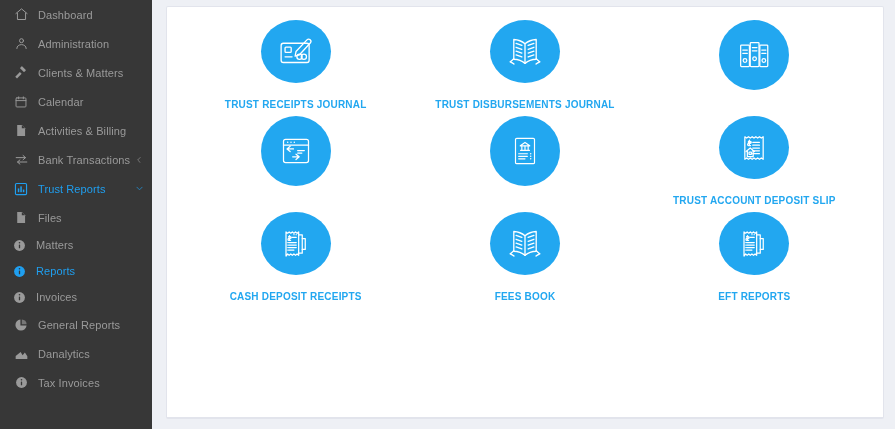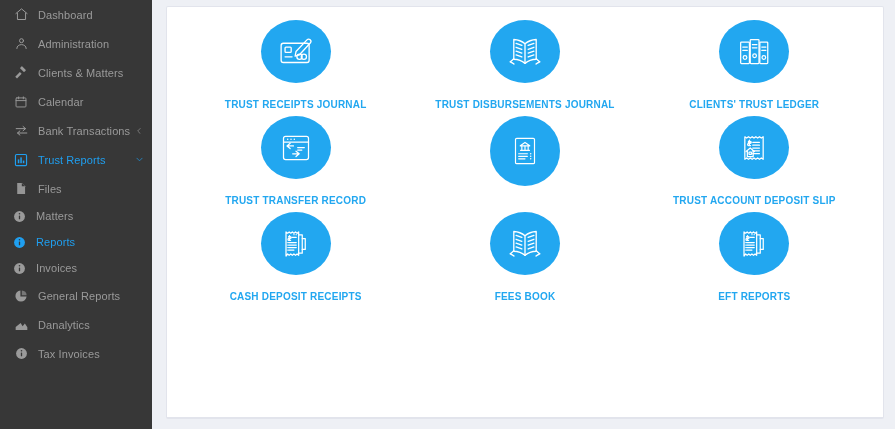--- a/index.html
+++ b/index.html
@@ -167,20 +167,29 @@
         <span class="ico">
           <svg width="14" height="14" viewBox="0 0 24 24" fill="none" stroke="#9a9a9a" stroke-width="1.6" stroke-linecap="round" stroke-linejoin="round">
             <rect x="3.5" y="5" width="17" height="15.5" rx="1.4"></rect>
             <path d="M3.5 9.6h17M8 3.2v3.4M16 3.2v3.4"></path>
           </svg>
         </span>
         <span class="lbl">Calendar</span>
       </div>
       <div class="nav-item">
         <span class="ico">
+          <svg width="14" height="15" viewBox="0 0 24 24" fill="#9a9a9a">
+            <path d="M5.5 2.5h8.2L19 8v13.5H5.5z" opacity=".95"></path>
+            <path d="M13.4 2.6v5.6h5.4" fill="#373737"></path>
+          </svg>
+        </span>
+        <span class="lbl">Activities &amp; Billing</span>
+      </div>
+      <div class="nav-item">
+        <span class="ico">
           <svg width="15" height="15" viewBox="0 0 24 24" fill="none" stroke="#9a9a9a" stroke-width="1.6" stroke-linecap="round" stroke-linejoin="round">
             <path d="M3.5 9h14.5M14.5 5.6 18.5 9l-4 3.4"></path>
             <path d="M20.5 16h-14.5M9.5 12.6 5.5 16l4 3.4"></path>
           </svg>
         </span>
         <span class="lbl">Bank Transactions</span>
         <span class="chev">
           <svg width="8" height="8" viewBox="0 0 24 24" fill="none" stroke="#9a9a9a" stroke-width="2.6" stroke-linecap="round" stroke-linejoin="round">
             <path d="M15.5 4.5 8 12l7.5 7.5"></path>
           </svg>
@@ -303,36 +312,34 @@
               <svg width="40" height="40" viewBox="0 0 48 48">
                 <rect x="8" y="12" width="10.5" height="26" rx="1" fill="none" stroke="#ffffff" stroke-width="1.5" stroke-linecap="round" stroke-linejoin="round"></rect>
                 <rect x="19.5" y="9" width="10.5" height="29" rx="1" fill="none" stroke="#ffffff" stroke-width="1.5" stroke-linecap="round" stroke-linejoin="round"></rect>
                 <rect x="31" y="12" width="9.5" height="26" rx="1" fill="none" stroke="#ffffff" stroke-width="1.5" stroke-linecap="round" stroke-linejoin="round"></rect>
                 <path d="M10.5 18h5.5M10.5 22h5.5M22 15h5.5M22 19h5.5M33.3 18h5M33.3 22h5" fill="none" stroke="#ffffff" stroke-width="1.5" stroke-linecap="round" stroke-linejoin="round"></path>
                 <circle cx="13.2" cy="30.5" r="2.2" fill="none" stroke="#ffffff" stroke-width="1.5" stroke-linecap="round" stroke-linejoin="round"></circle>
                 <circle cx="24.7" cy="28.5" r="2.2" fill="none" stroke="#ffffff" stroke-width="1.5" stroke-linecap="round" stroke-linejoin="round"></circle>
                 <circle cx="35.8" cy="30.5" r="2.2" fill="none" stroke="#ffffff" stroke-width="1.5" stroke-linecap="round" stroke-linejoin="round"></circle>
               </svg>
             </span>
-            <span class="tlabel">CLIENTS' TRUST LEDGER</span>
           </div>
           <div class="tile">
             <span class="circle">
               <svg width="40" height="40" viewBox="0 0 48 48">
                 <rect x="9" y="10" width="30" height="28" rx="2.5" fill="none" stroke="#ffffff" stroke-width="1.5" stroke-linecap="round" stroke-linejoin="round"></rect>
                 <path d="M9 17h30" fill="none" stroke="#ffffff" stroke-width="1.5" stroke-linecap="round" stroke-linejoin="round"></path>
                 <circle cx="14" cy="13.5" r="0.9" fill="#ffffff"></circle>
                 <circle cx="18" cy="13.5" r="0.9" fill="#ffffff"></circle>
                 <circle cx="22" cy="13.5" r="0.9" fill="#ffffff"></circle>
                 <path d="M26 23.5h8M26 26.5h5" fill="none" stroke="#ffffff" stroke-width="1.5" stroke-linecap="round" stroke-linejoin="round"></path>
                 <path d="M21 21.5h-7.5m3.5-3.2-3.8 3.2 3.8 3.2" fill="none" stroke="#ffffff" stroke-width="1.5" stroke-linecap="round" stroke-linejoin="round"></path>
                 <path d="M20 31h7.5m-3.5-3.2 3.8 3.2-3.8 3.2" fill="none" stroke="#ffffff" stroke-width="1.5" stroke-linecap="round" stroke-linejoin="round"></path>
               </svg>
             </span>
-            <span class="tlabel">TRUST TRANSFER RECORD</span>
           </div>
           <div class="tile">
             <span class="circle">
               <svg width="38" height="38" viewBox="0 0 48 48">
                 <rect x="12" y="8" width="24" height="32" rx="1.6" fill="none" stroke="#ffffff" stroke-width="1.5" stroke-linecap="round" stroke-linejoin="round"></rect>
                 <path d="M18 17.5h12M18 17.5l6-4.3 6 4.3" fill="none" stroke="#ffffff" stroke-width="1.5" stroke-linecap="round" stroke-linejoin="round"></path>
                 <path d="M20 17.7v4.4M24 17.7v4.4M28 17.7v4.4M18.3 23.2h11.4" fill="none" stroke="#ffffff" stroke-width="1.5" stroke-linecap="round" stroke-linejoin="round"></path>
                 <path d="M16 27.5h11M16 30.7h11M16 33.9h8" fill="none" stroke="#ffffff" stroke-width="1.5" stroke-linecap="round" stroke-linejoin="round"></path>
                 <circle cx="31.2" cy="27.5" r="0.95" fill="#ffffff"></circle>
                 <circle cx="31.2" cy="30.7" r="0.95" fill="#ffffff"></circle>

